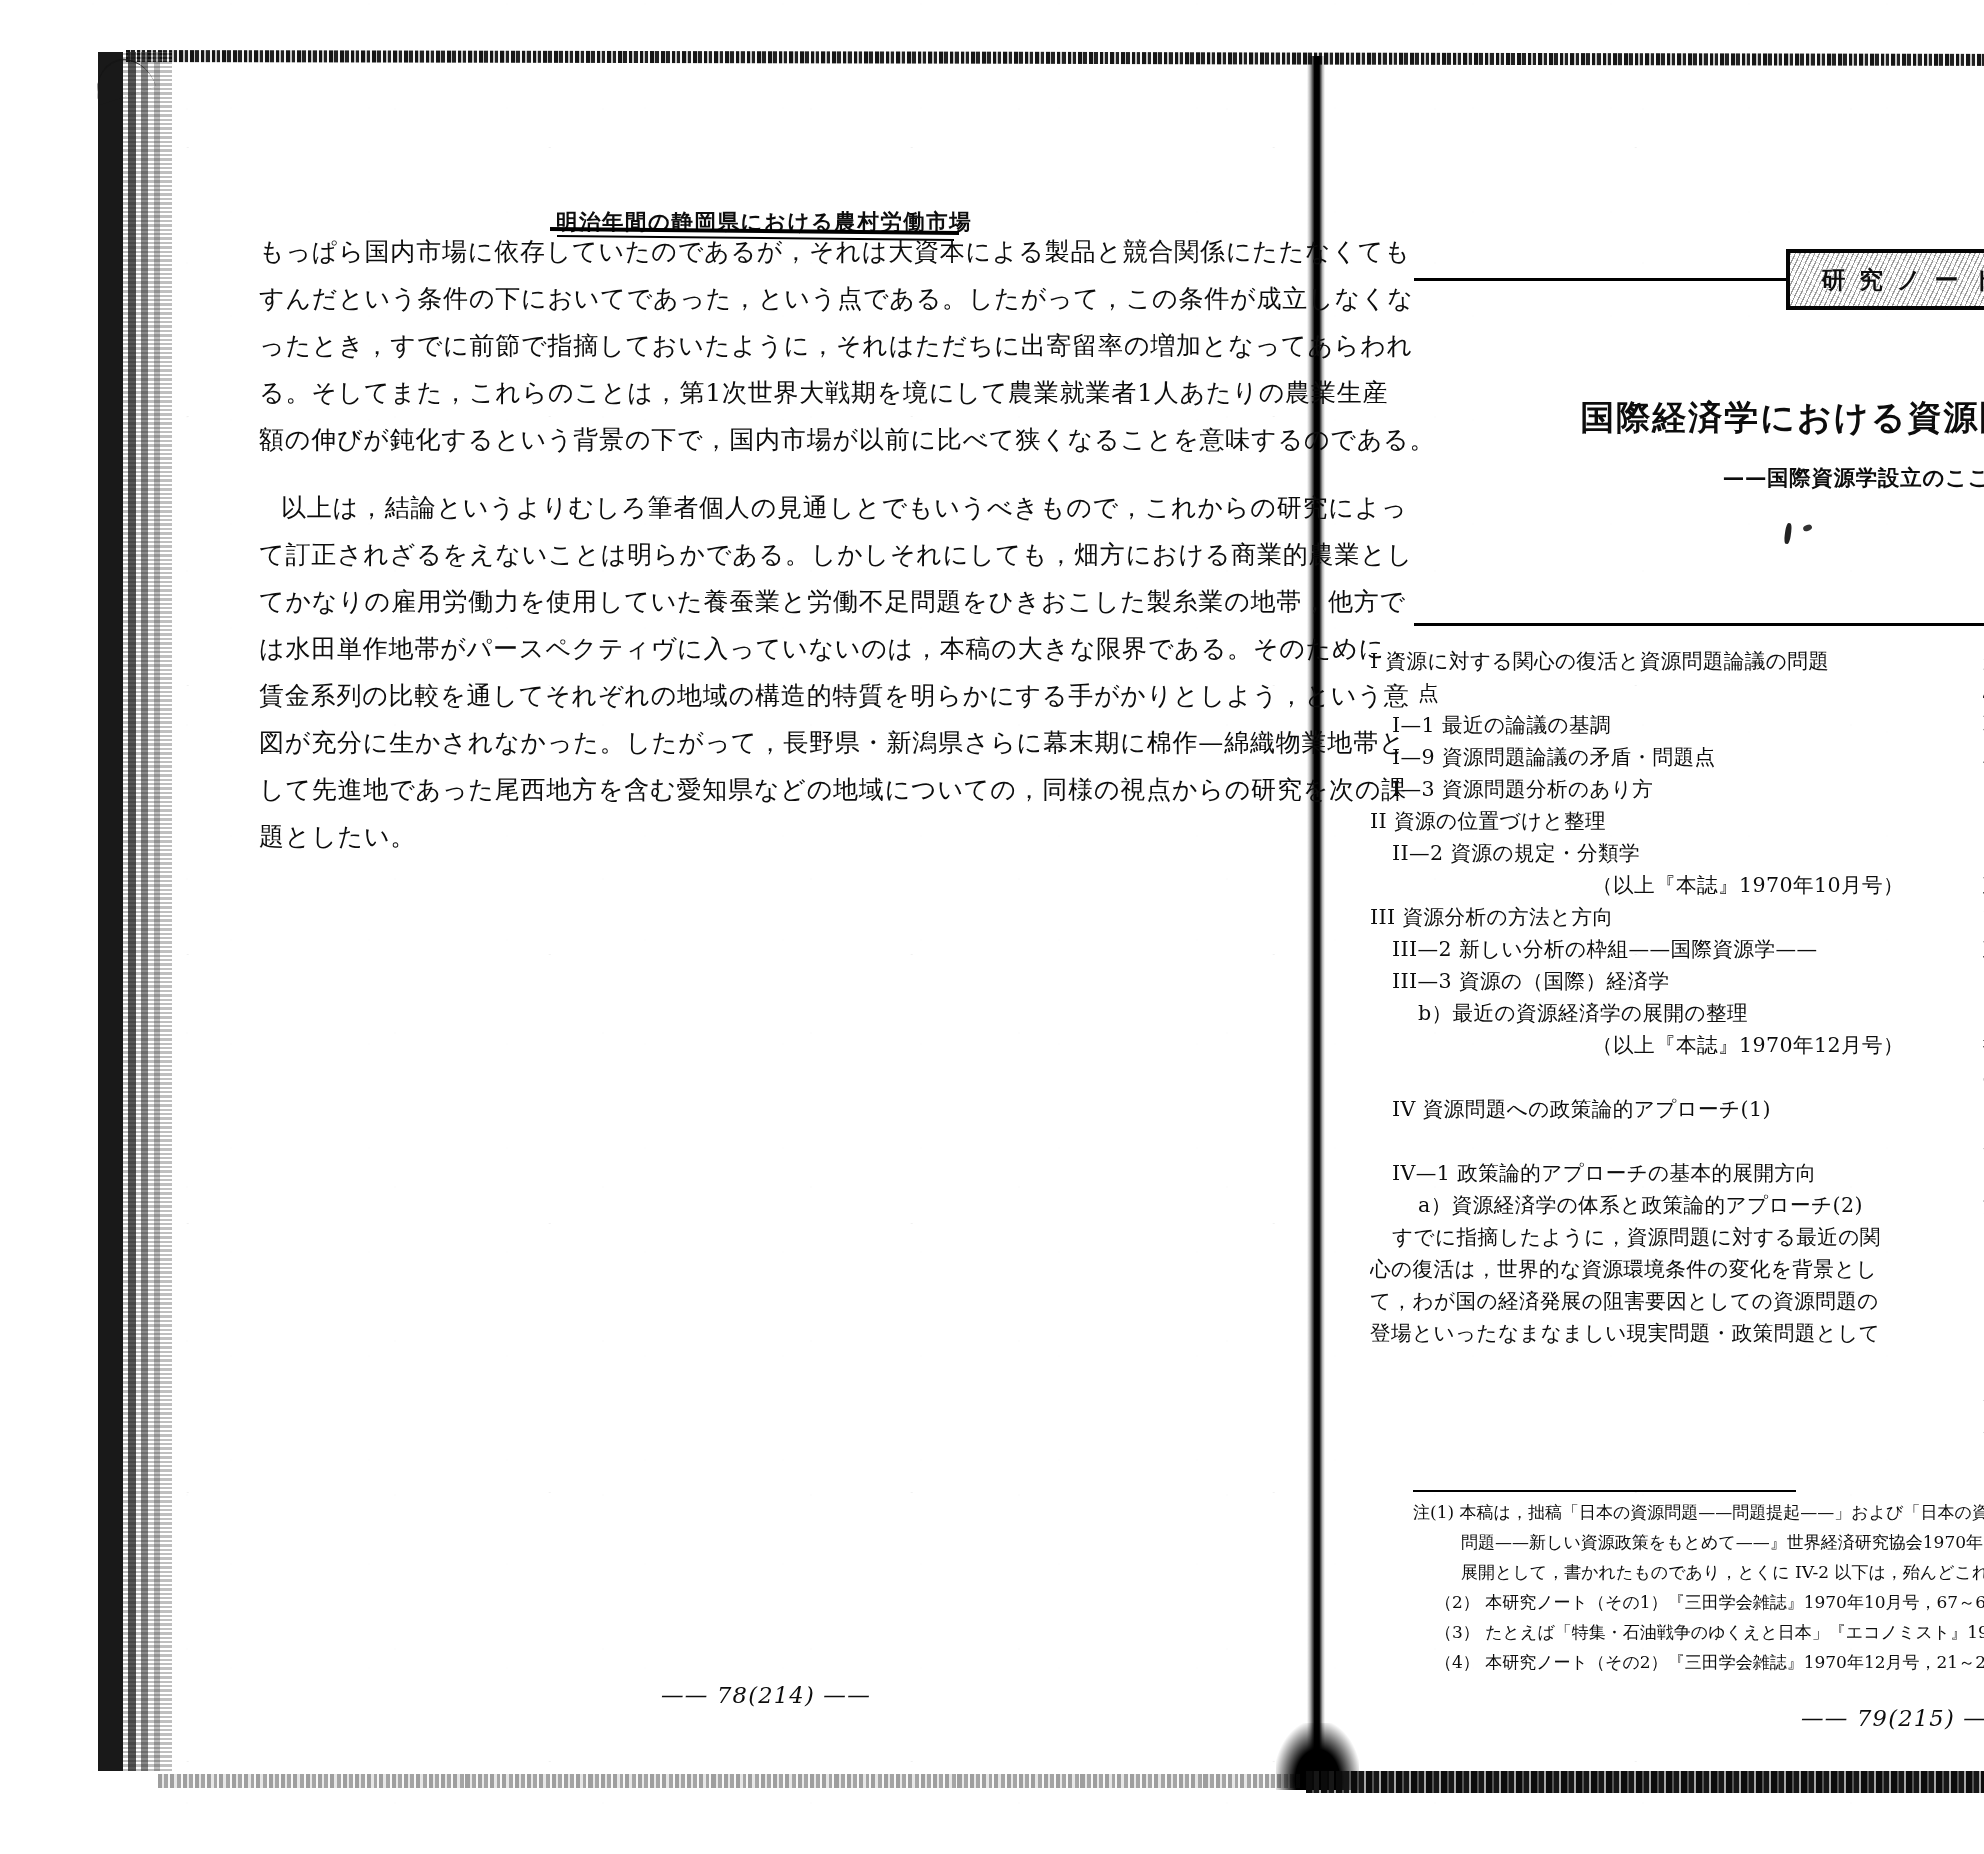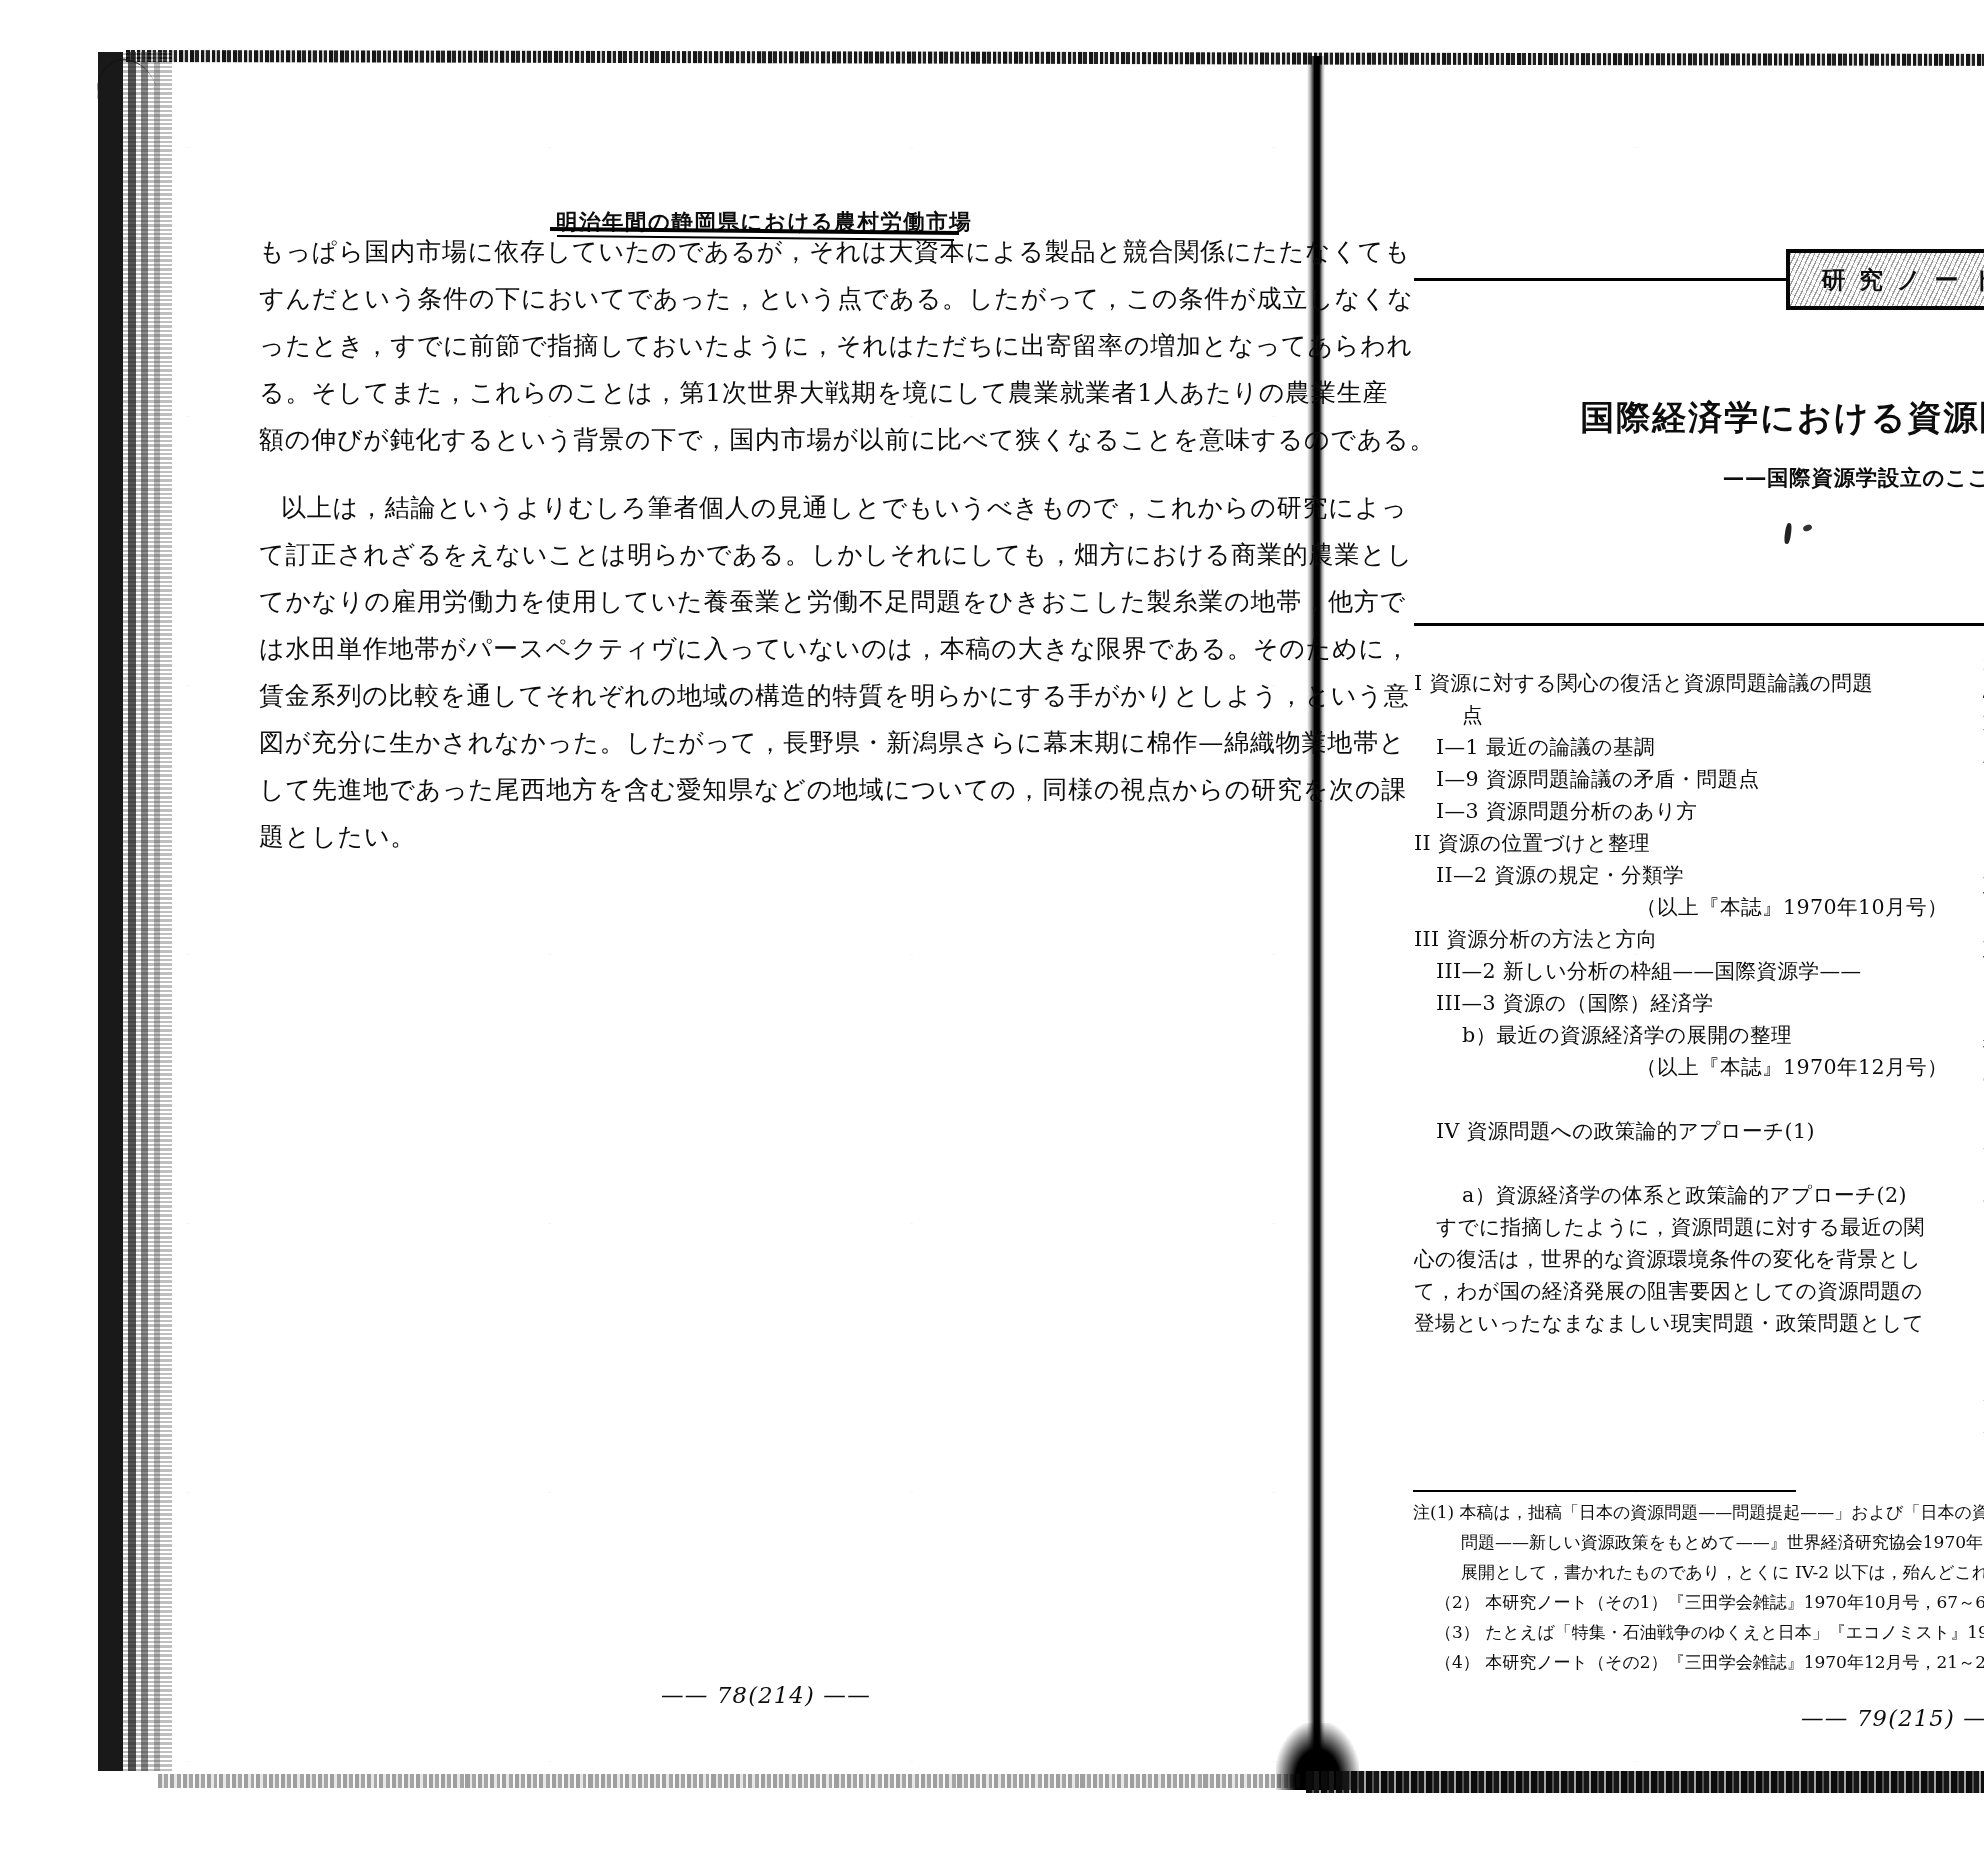--- a/index.html
+++ b/index.html
@@ -66,21 +66,21 @@
     display:flex;align-items:center;justify-content:center;}
   .rp-kind-label{font-size:24px;font-weight:700;letter-spacing:13.5px;padding-left:13.5px;white-space:nowrap;
     text-shadow:0 0 0.8px #fff,0 0 2.4px #fff;}
   .rp-title{position:absolute;left:1417px;top:372px;width:969px;text-align:center;
     font-size:34px;font-weight:600;letter-spacing:2px;white-space:nowrap;}
   .rp-subtitle{position:absolute;left:1417px;top:445px;width:969px;text-align:center;
     font-size:21.4px;letter-spacing:0.8px;white-space:nowrap;}
   .rp-rule2{position:absolute;left:1414px;top:623px;width:980px;height:3.2px;background:#000;}
   .rp-col{position:absolute;top:647px;font-size:20.6px;overflow:hidden;}
   .rp-col .tline{height:32px;letter-spacing:0.4px;}
-  .rp-col-left{left:1414px;width:560px;height:842px;margin-top:22px;}
+  .rp-col-left{left:1370px;width:560px;height:842px;}
   .rp-col-right{left:1983px;width:435px;height:842px;}
   .fn-rule{position:absolute;left:1413px;top:1490px;width:383px;height:2.4px;background:#000;}
   .rp-footnotes{position:absolute;left:1413px;top:1501px;width:1028px;font-size:17px;overflow:hidden;}
   .rp-footnotes .tline{height:30px;}
 </style>
 </head>
 <body>
 
 <div class="book-top-edge"></div>
 <div class="book-left-edge"></div>
@@ -143,20 +143,21 @@
       <div class="tline ind1">II—2  資源の規定・分類学</div>
       <div class="tline ind4">（以上『本誌』1970年10月号）</div>
       <div class="tline ind0">III  資源分析の方法と方向</div>
       <div class="tline ind1">III—2  新しい分析の枠組——国際資源学——</div>
       <div class="tline ind1">III—3  資源の（国際）経済学</div>
       <div class="tline ind2">b）最近の資源経済学の展開の整理</div>
       <div class="tline ind4">（以上『本誌』1970年12月号）</div>
       <div class="tline ind0"></div>
       <div class="tline ind1">IV  資源問題への政策論的アプローチ(1)</div>
       <div class="tline ind0"></div>
+      <div class="tline ind1">IV—1  政策論的アプローチの基本的展開方向</div>
       <div class="tline ind2">a）資源経済学の体系と政策論的アプローチ(2)</div>
       <div class="tline ind1">すでに指摘したように，資源問題に対する最近の関</div>
       <div class="tline ind0">心の復活は，世界的な資源環境条件の変化を背景とし</div>
       <div class="tline ind0">て，わが国の経済発展の阻害要因としての資源問題の</div>
       <div class="tline ind0">登場といったなまなましい現実問題・政策問題として</div>
     </div>
 
   <div class="rp-col rp-col-right">
       <div class="tline ind0">かけてのいわゆる OPEC の原油価格引上げ要求を中</div>
       <div class="tline ind0">心とする石油戦争を契機として，資源輸入国日本の脆</div>

